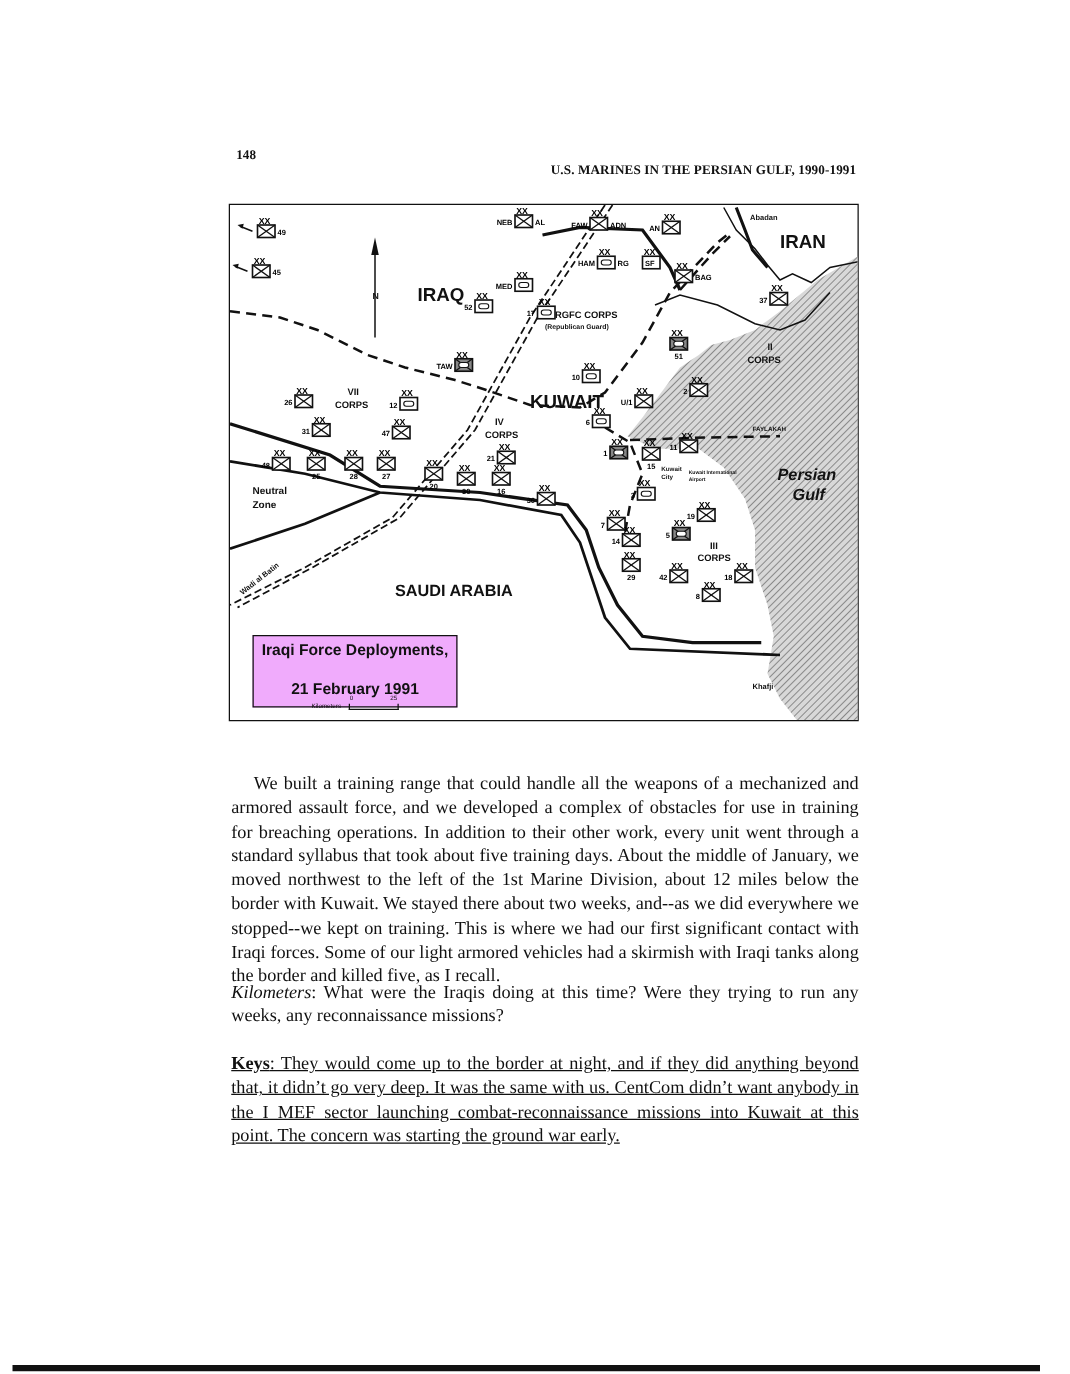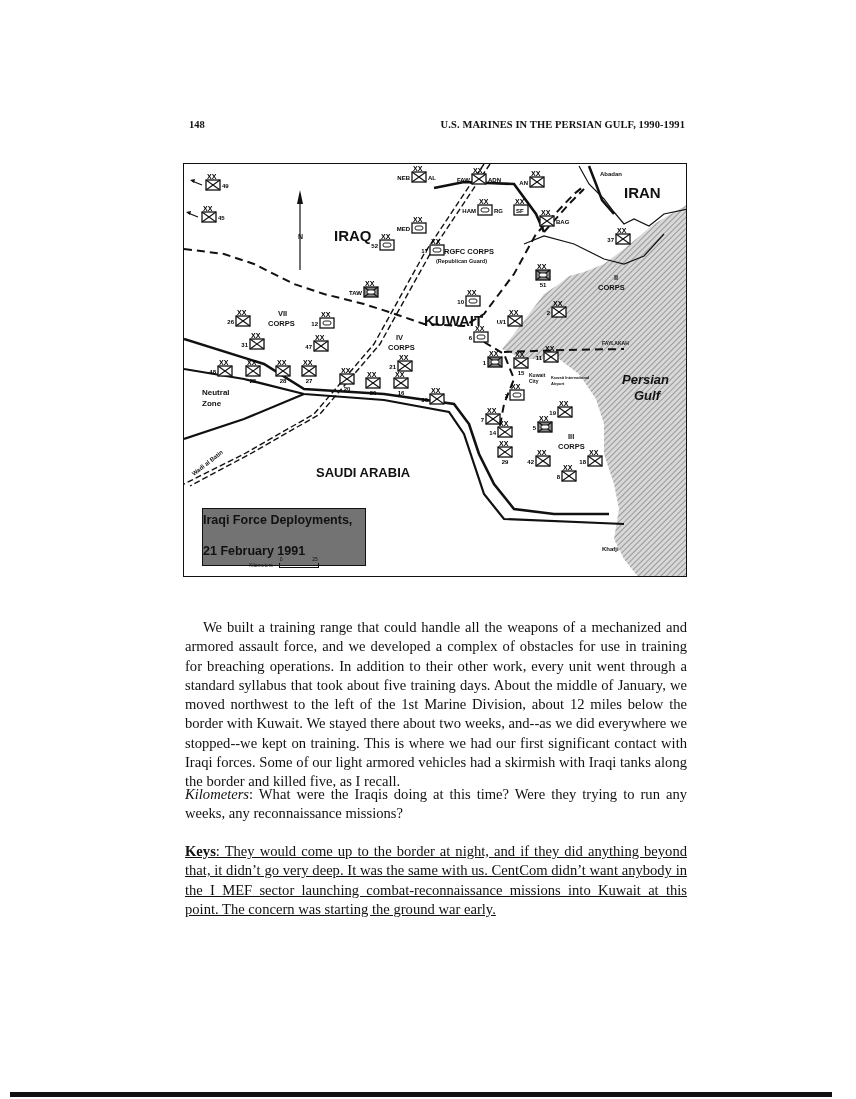--- a/index.html
+++ b/index.html
@@ -1,27 +1,27 @@
 <!DOCTYPE html>
 <html><head>
 <meta charset="utf-8">
 <style>
   html, body { margin:0; padding:0; background:#ffffff; }
   body { width:856px; height:1099px; position:relative; overflow:hidden;
          font-family:"Liberation Serif", serif; color:#111; }
   .running-head { position:absolute; top:119px; left:185px; width:500px; height:16px;
                   font-family:"Liberation Serif", serif; font-weight:bold; font-size:10.5px; }
   .page-num { position:absolute; left:4px; top:0; }
-  .head-title { position:absolute; right:0; top:0; letter-spacing:0.1px; }
+  .head-title { position:absolute; right:0; top:12px; letter-spacing:0.1px; }
   .map { position:absolute; left:183px; top:163px; width:504px; height:414px;
          border:1.5px solid #111; box-sizing:border-box; background:#fff; overflow:hidden; }
   .map svg { position:absolute; left:0; top:0; }
   .lbl { font-family:"Liberation Sans", sans-serif; font-weight:bold; fill:#111; }
   .legend { position:absolute; left:18px; top:344px; width:162px; height:56px;
-            border:1.5px solid #111; background:#737373; 
+            border:1.5px solid #111; background:#f0abfc; text-align:center;
             font-family:"Liberation Sans", sans-serif; }
   .legend-title { font-weight:bold; font-size:12.5px; line-height:15px; margin-top:4px; }
   .legend-scale { font-size:5px; margin-top:3px; display:flex; align-items:center; justify-content:center; gap:6px; }
   .scale-bar { width:38px; height:4px; border-left:1px solid #111; border-right:1px solid #111; border-bottom:1px solid #111; position:relative; }
   .scale-ticks { position:absolute; top:-7px; left:0; width:100%; display:flex; justify-content:space-between; font-size:5px; }
   .body-text { position:absolute; left:185px; width:502px; font-size:14.6px; line-height:19.3px; text-align:justify; }
   .p1 { top:618px; text-indent:18px; }
   .p2 { top:785px; }
   .p3 { top:842px;text-decoration:underline; }
   .speaker-italic { font-style:italic; }

